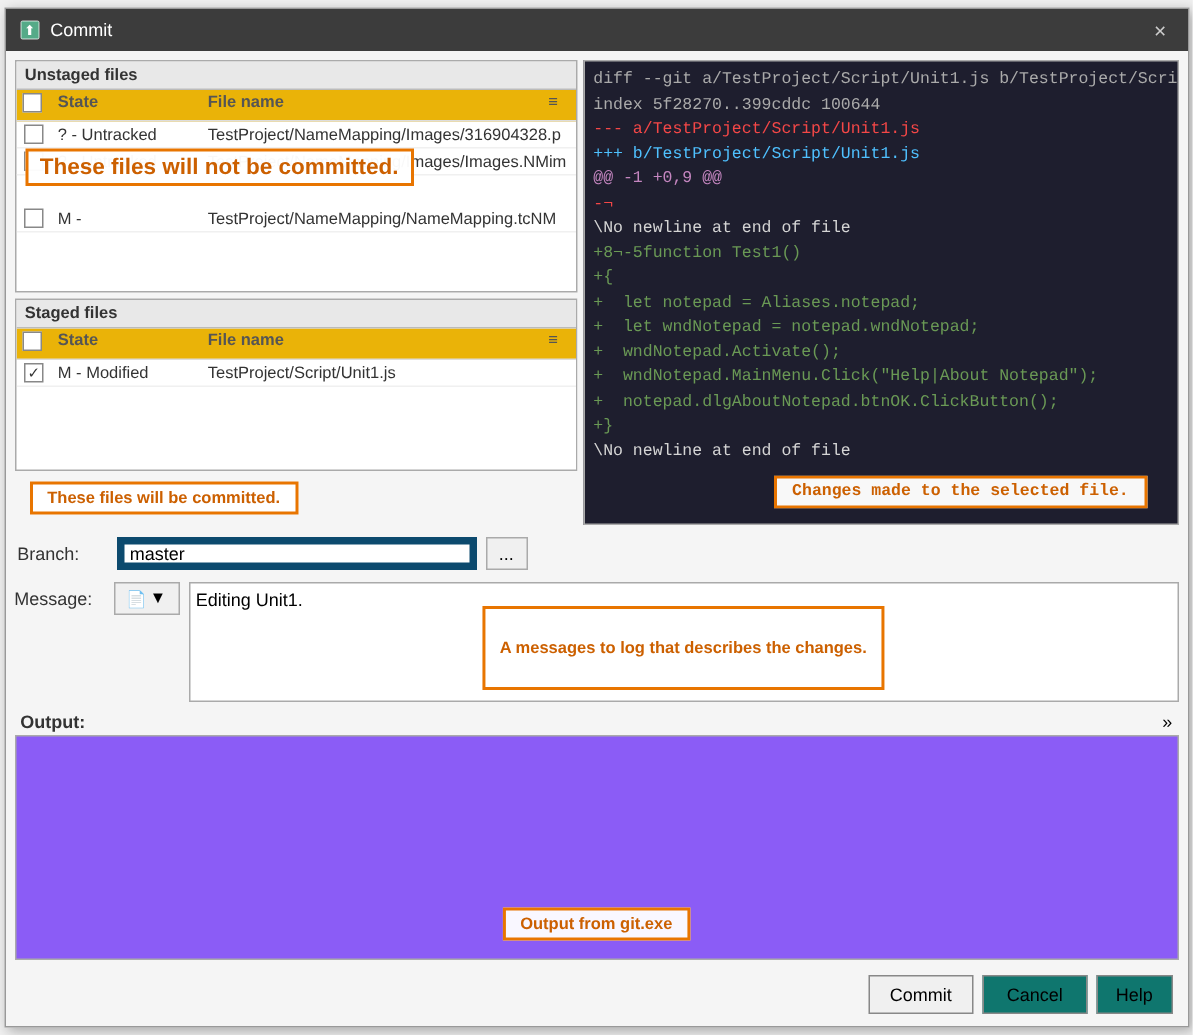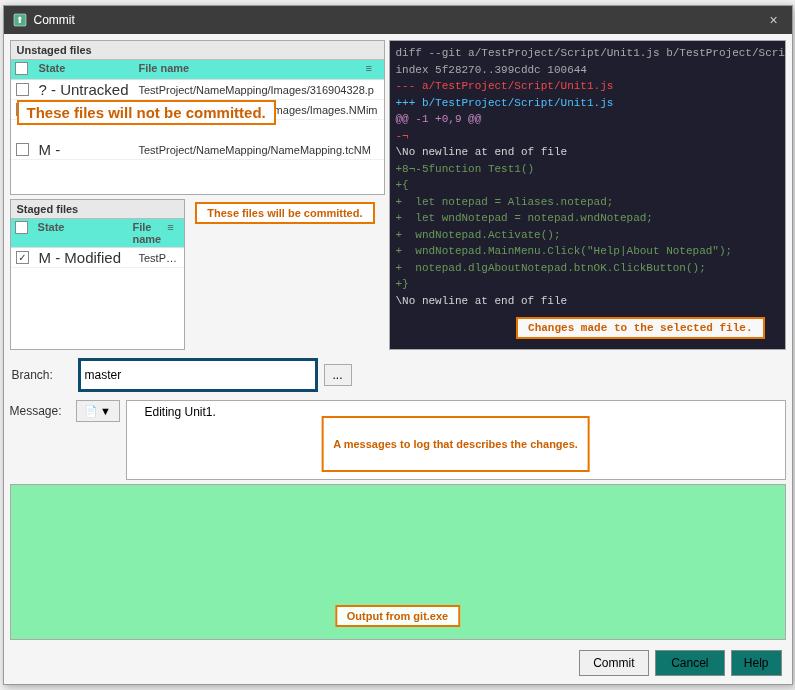--- a/index.html
+++ b/index.html
@@ -112,21 +112,21 @@
 
     .file-table {
       flex: 1;
       overflow: hidden;
       display: flex;
       flex-direction: column;
     }
 
     .file-table-header {
       display: flex;
-      background: #5eead4;
+      background: #eab308;
       border-bottom: 1px solid #ddd;
       padding: 2px 0;
       flex-shrink: 0;
     }
 
     .col-check { width: 24px; padding: 0 4px; }
     .col-state { width: 100px; padding: 0 4px; }
     .col-name { flex: 1; padding: 0 4px; }
     .col-sort { width: 20px; padding: 0 2px; }
 
@@ -153,21 +153,21 @@
       min-height: 18px;
     }
 
     .file-row .col-check {
       display: flex;
       align-items: center;
       justify-content: center;
     }
 
     .file-row .col-state {
-      font-size: 15px;
+      font-size: 11px;
       color: #333;
       white-space: nowrap;
       overflow: hidden;
       text-overflow: ellipsis;
     }
 
     .file-row .col-name {
       font-size: 11px;
       color: #333;
       white-space: nowrap;
@@ -233,22 +233,22 @@
     .branch-label {
       font-size: 12px;
       color: #333;
       width: 60px;
       flex-shrink: 0;
     }
 
     .branch-input {
       flex: 1;
       max-width: 240px;
-      height: 34px;
-      border: 3px solid #0c4a6e;
+      height: 22px;
+      border: 5px solid #0c4a6e;
       padding: 0 4px;
       font-size: 12px;
       background: white;
     }
 
     .branch-ellipsis {
       width: 28px;
       height: 22px;
       border: 1px solid #aaa;
       background: #f0f0f0;
@@ -291,21 +291,21 @@
     .message-area-wrapper {
       position: relative;
       flex: 1;
       height: 100%;
     }
 
     .message-textarea {
       width: 100%;
       height: 100%;
       border: 1px solid #aaa;
-      padding: 4px 18px;
+      padding: 4px 4px;
       font-size: 12px;
       font-family: 'Segoe UI', Arial, sans-serif;
       resize: none;
       background: white;
     }
 
     .msg-annotation {
       position: absolute;
       border: 2px solid #e87500;
       background: rgba(255,255,255,0.95);
@@ -344,21 +344,21 @@
 
     .output-arrows {
       display: flex;
       align-items: center;
       gap: 2px;
     }
 
     .output-panel {
       flex: 1;
       border: 1px solid #aaa;
-      background: #86efac;
+      background: #8b5cf6;
       position: relative;
       overflow: hidden;
     }
 
     .output-content {
       width: 100%;
       height: 100%;
       overflow: auto;
       padding: 4px;
     }
@@ -418,21 +418,21 @@
     .left-top {
       height: 155px;
       flex-shrink: 0;
       display: flex;
       flex-direction: column;
     }
 
     .left-bottom {
       flex: 1;
       display: flex;
-      flex-direction: row;
+      flex-direction: column;
       overflow: hidden;
     }
   </style>
 </head>
 <body>
 
 <div class="window">
 
   <div class="title-bar">
     <div class="title-bar-left">
@@ -565,20 +565,26 @@
         <span>📄</span>
         <span>▼</span>
       </div>
       <div class="message-area-wrapper">
         <textarea class="message-textarea" style="">Editing Unit1.</textarea>
         <div class="msg-annotation">A messages to log that describes the changes.</div>
       </div>
     </div>
 
     <div class="output-section">
+      <div class="output-header">
+        <span class="output-label">Output:</span>
+        <div class="output-arrows">
+          <span>»</span>
+        </div>
+      </div>
       <div class="output-panel">
         <div class="output-content"></div>
         <div class="output-annotation">Output from git.exe</div>
       </div>
     </div>
 
     <div class="footer">
       <button class="btn btn-commit">Commit</button>
       <button class="btn">Cancel</button>
       <button class="btn btn-help">Help</button>

